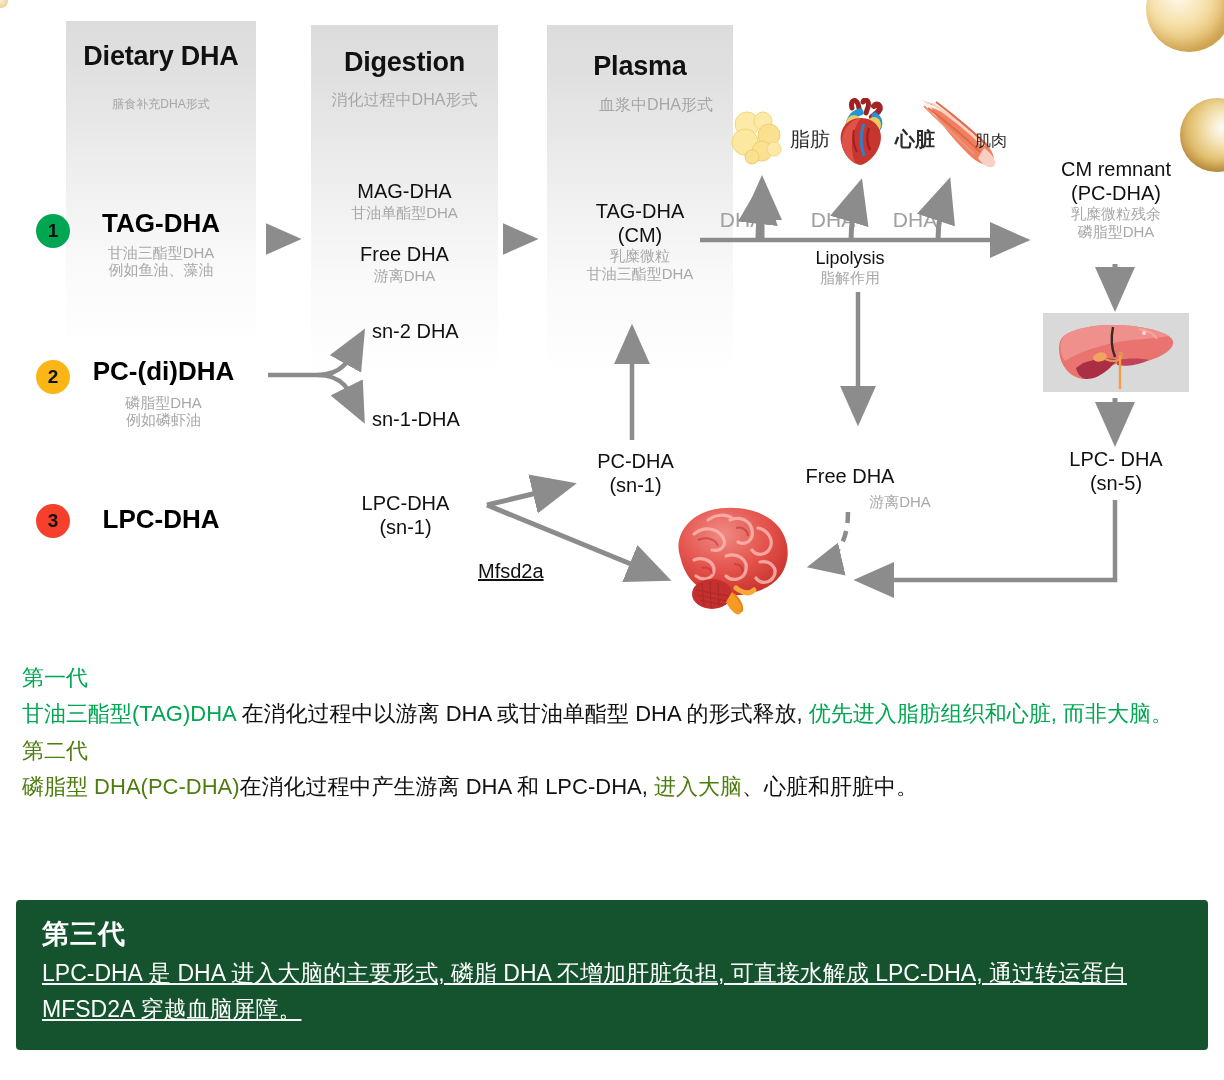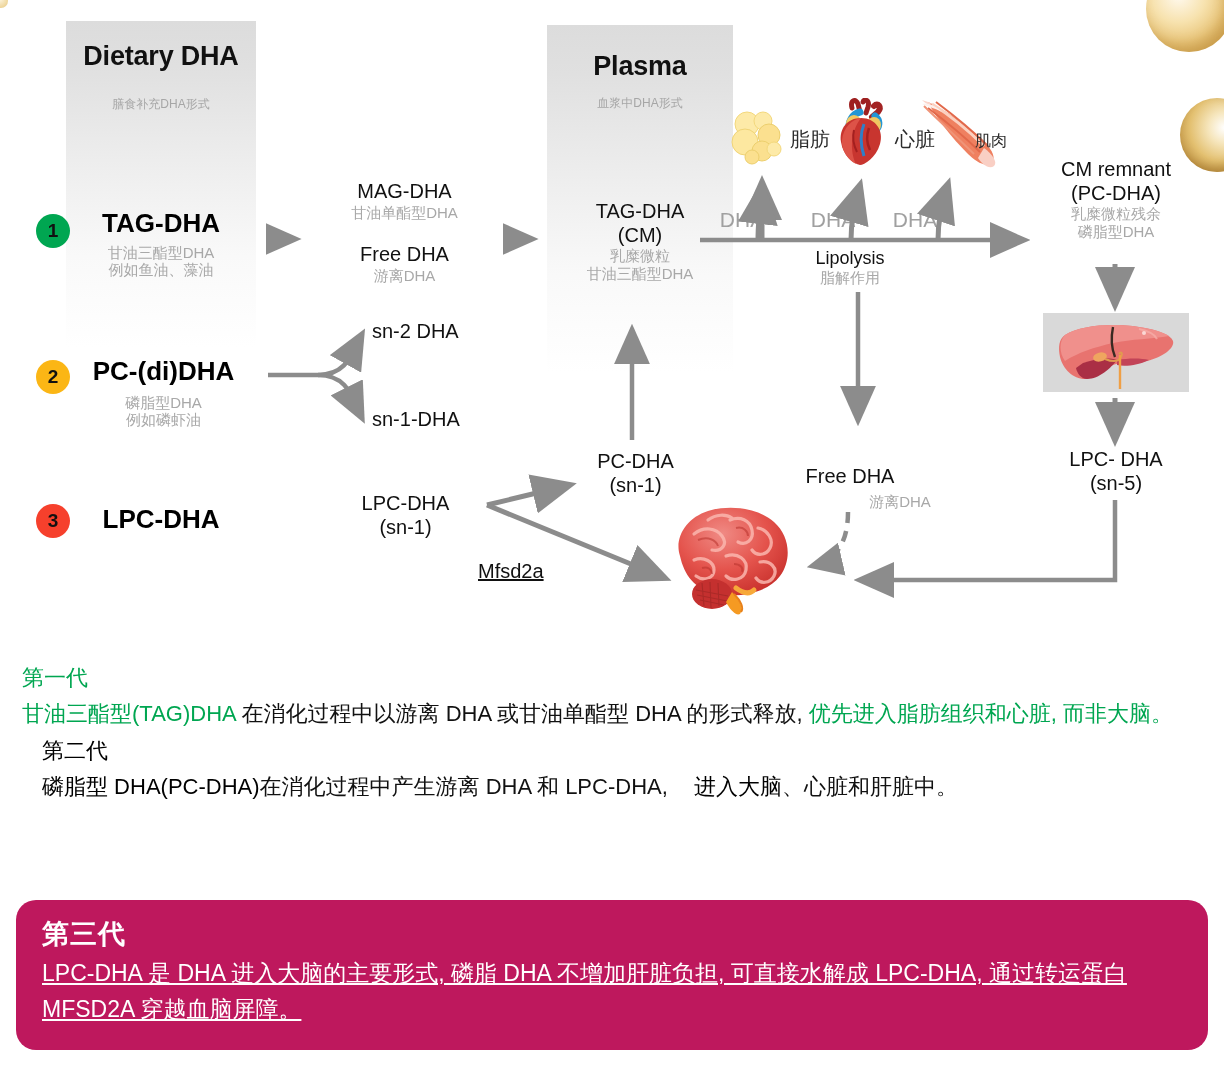--- a/index.html
+++ b/index.html
@@ -42,27 +42,27 @@
   svg.arrows{position:absolute;left:0;top:0;width:1224px;height:660px;overflow:visible;}
 
   
   .art{position:absolute;}
   .liver-box{position:absolute;background:#d9d9d9;}
 
   
   .copy{position:absolute;left:22px;width:1180px;font-size:22px;line-height:1.62;}
   .copy .hdr{display:block;}
   .g{color:#00a651;}
-  .o{color:#000000;margin-left:20px;}
+  .o{color:#4d7c0f;}
   .k{color:#111;}
 
   
   .banner{
     position:absolute;left:16px;top:900px;width:1192px;height:150px;
-    background:#be185d;border-radius:20px;box-sizing:border-box;
+    background:#14532d;border-radius:4px;box-sizing:border-box;
     padding:16px 26px 0 26px;color:#fff;
   }
   .banner h3{margin:0 0 4px 0;font-size:27px;font-weight:bold;letter-spacing:1px;}
   .banner p{margin:0;font-size:23px;line-height:1.55;text-decoration:underline;}
 
   
   .drop{position:absolute;border-radius:50%;}
 </style>
 </head>
 <body>
@@ -76,24 +76,28 @@
               background:radial-gradient(circle at 60% 40%,#ffffff 0%,#f6e6bd 25%,#e3c070 55%,#b98b3c 85%,#8d5f2a 100%);
               box-shadow:inset -5px -5px 10px rgba(140,95,25,.4);"></div>
   <div class="drop" style="left:-6px;top:-6px;width:14px;height:14px;
               background:radial-gradient(circle at 40% 35%,#fff6e0,#e6c87f);"></div>
 
   <div class="panel" style="left:66px;top:21px;width:190px;height:326px;">
     <div class="panel-title" style="top:20px;font-size:27px;">Dietary DHA</div>
     <div class="panel-sub" style="top:75px;font-size:12px;">膳食补充DHA形式</div>
   </div>
 
+  <div class="panel" style="left:311px;top:25px;width:187px;height:348px;">
+    <div class="panel-title" style="top:22px;font-size:27px;">Digestion</div>
+    <div class="panel-sub" style="top:65px;font-size:16px;">消化过程中DHA形式</div>
+  </div>
 
   <div class="panel" style="left:547px;top:25px;width:186px;height:348px;">
     <div class="panel-title" style="top:26px;font-size:27px;">Plasma</div>
-    <div class="panel-sub" style="top:70px;font-size:12px;">血浆中DHA形式</div>
+    <div class="panel-sub" style="top:70px;font-size:16px;padding-left:16px;">血浆中DHA形式</div>
   </div>
 
   <div class="badge" style="left:36px;top:214px;background:#00a651;">
     <span>1</span>
   </div>
   <div class="badge" style="left:36px;top:360px;background:#fbb615;">
     <span>2</span>
   </div>
   <div class="badge" style="left:36px;top:504px;background:#f6402c;">
     <span>3</span>
@@ -159,21 +163,21 @@
       <path d="M45 18 C50 22 50 28 46 32" stroke="#2196d6" stroke-width="7" fill="none" stroke-linecap="round"></path>
       <ellipse cx="24" cy="26" rx="8" ry="9" fill="#f1c761"></ellipse>
       <ellipse cx="44" cy="27" rx="7" ry="8" fill="#f1c761"></ellipse>
       <path d="M31 20 C46 20 54 33 50 46 C46 60 34 67 30 67 C24 66 13 58 11 44 C9 31 17 20 31 20 Z" fill="#c8352f"></path>
       <path d="M31 20 C22 21 13 30 12 42 C11 52 18 62 26 66 C20 54 20 34 31 20 Z" fill="#dd5348"></path>
       <path d="M34 26 C30 36 30 46 34 58" stroke="#2f7fc8" stroke-width="3" fill="none"></path>
       <path d="M39 30 C36 38 37 46 40 52" stroke="#a31f1f" stroke-width="2.5" fill="none"></path>
       <path d="M24 32 C22 40 24 48 27 54" stroke="#a31f1f" stroke-width="2" fill="none"></path>
     </svg>
   </div>
-  <div class="lbl" style="left:895px;top:128px;width:70px;text-align:left;">
+  <div class="lbl" style="left:895px;top:128px;width:70px;text-align:left;font-weight:bold;">
     <span style="font-size:20px;color:#2b2b2b;">心脏</span>
   </div>
 
   <div class="art" style="left:920px;top:100px;width:84px;height:72px;">
     <svg viewBox="0 0 84 72" width="84" height="72">
       <path d="M8 2 C26 10 48 26 66 44 C72 50 76 58 72 62 C66 68 56 62 48 54 C32 38 16 18 8 2 Z" fill="#ef8060"></path>
       <path d="M12 4 C28 14 48 30 64 46" stroke="#fbd0c0" stroke-width="3" fill="none"></path>
       <path d="M16 2 C32 14 52 30 68 46" stroke="#e2684a" stroke-width="2" fill="none"></path>
       <path d="M8 8 C24 20 44 36 60 52" stroke="#e2684a" stroke-width="2" fill="none"></path>
       <path d="M4 6 C18 20 38 38 54 54" stroke="#f09478" stroke-width="2" fill="none"></path>

